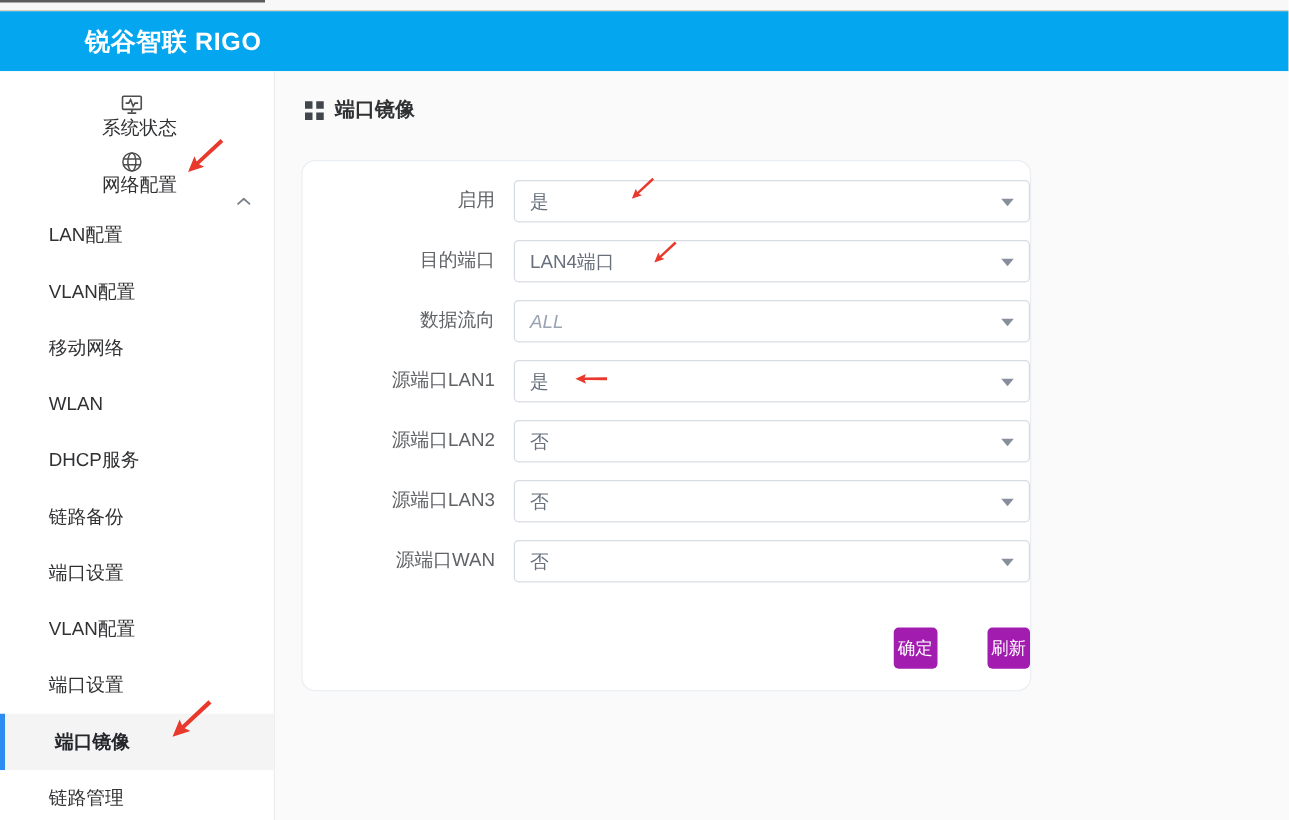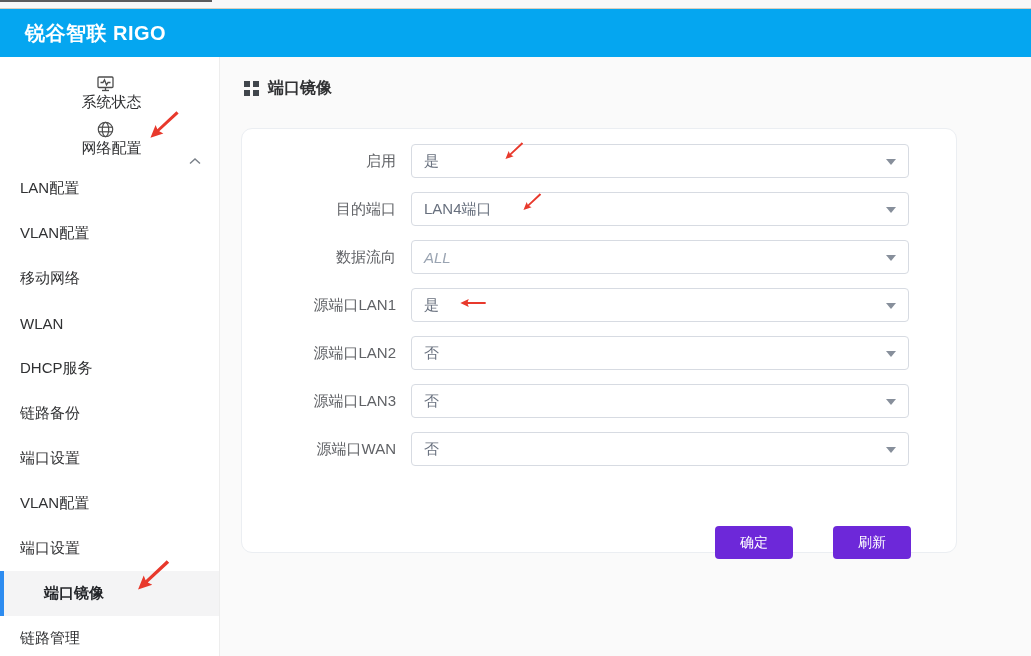--- a/index.html
+++ b/index.html
@@ -6,47 +6,47 @@
   html,body { width:1031px; height:656px; background:#fff;
     font-family:"Liberation Sans","DejaVu Sans",sans-serif; }
   .page { position:relative; width:1031px; height:656px; overflow:hidden; background:#fff; }
 
   
   .top-strip { position:absolute; left:0; top:0; width:1031px; height:9px; background:#f8f8f8; border-bottom:1px solid #d9cfbd; }
   .top-strip .edge { position:absolute; left:0; top:0; width:212px; height:2px; background:#5c5c5c; }
 
   
   .header { position:absolute; left:0; top:9px; width:1031px; height:48px; background:#05a6f0; display:flex; align-items:center; }
-  .brand { color:#fff; font-size:20px; font-weight:bold; padding-left:25px; letter-spacing:.5px; }
+  .brand { color:#fff; font-size:20px; font-weight:bold; padding-left:25px; letter-spacing:.5px;margin-left:43px; }
 
   
   .sidebar { position:absolute; left:0; top:57px; width:220px; height:599px; background:#fff; border-right:1px solid #ededed; padding-top:17px; }
   .side-item { height:46px; display:flex; align-items:center; padding:0 18px 0 22px; color:#303133; font-size:15px; cursor:pointer; position:relative;flex-direction:column; }
   .side-item .ic { width:19px; height:19px; margin-right:12px; flex:none; display:flex; align-items:center; justify-content:center; }
   .side-item .chev { margin-left:auto; display:flex; align-items:center; }
-  .sub-item { height:45px; display:flex; align-items:center; padding-left:20px; color:#303133; font-size:15px; cursor:pointer; }
+  .sub-item { height:45px; display:flex; align-items:center; padding-left:39px; color:#303133; font-size:15px; cursor:pointer; }
   .sub-item.active { background:#f4f4f5; border-left:4px solid #2d8cf0; padding-left:40px; font-weight:bold; color:#24262a; }
 
   
   .main { position:absolute; left:220px; top:57px; width:811px; height:599px; background:#fafafa; }
   .page-title { position:absolute; left:24px; top:21px; display:flex; align-items:center; gap:9px; }
   .grid-icon { width:15px; height:15px; display:grid; grid-template-columns:6px 6px; grid-template-rows:6px 6px; gap:3px; }
   .grid-icon span { background:#41464c; }
   .page-title b { font-size:16px; color:#303133; }
 
-  .panel { position:absolute; left:21px; top:71px; width:716px; height:425px; background:#fff; border:1px solid #ebeef2; border-radius:11px; padding-top:15px; }
+  .panel { position:absolute; left:21px; top:71px; width:584px; height:425px; background:#fff; border:1px solid #ebeef2; border-radius:11px; padding-top:15px; }
   .form-row { display:flex; height:34px; margin-bottom:14px; }
   .form-label { width:169px; text-align:right; padding-right:15px; line-height:34px; color:#606266; font-size:15px; flex:none; }
   .select { width:498px; height:34px; border:1px solid #d7dbe2; border-radius:4px; background:#fff; display:flex; align-items:center; padding:0 30px 0 12px; position:relative; cursor:pointer; }
   .select-value { font-size:15px; color:#68707e; }
   .select-value.muted { color:#9aa4b2;font-style:italic; }
   .caret { position:absolute; right:12px; top:14px; width:0; height:0; border-left:5px solid transparent; border-right:5px solid transparent; border-top:6px solid #878f9b; }
 
   .btn-row { margin-top:36px; padding-left:473px; display:flex; gap:40px; }
-  .btn { width:78px; height:33px; background:#6d28d9; color:#fff; border:none; border-radius:4px; font-size:14px; font-family:inherit; cursor:pointer;margin-top:24px; }
+  .btn { width:78px; height:33px; background:#a21caf; color:#fff; border:none; border-radius:4px; font-size:14px; font-family:inherit; cursor:pointer; }
 
   
   .arrow-box { position:absolute; pointer-events:none; }
   .arrow-box svg { display:block; }
   .rot-dl { transform:rotate(-43deg); }
 </style>
 </head>
 <body>
 
 <div class="page">

